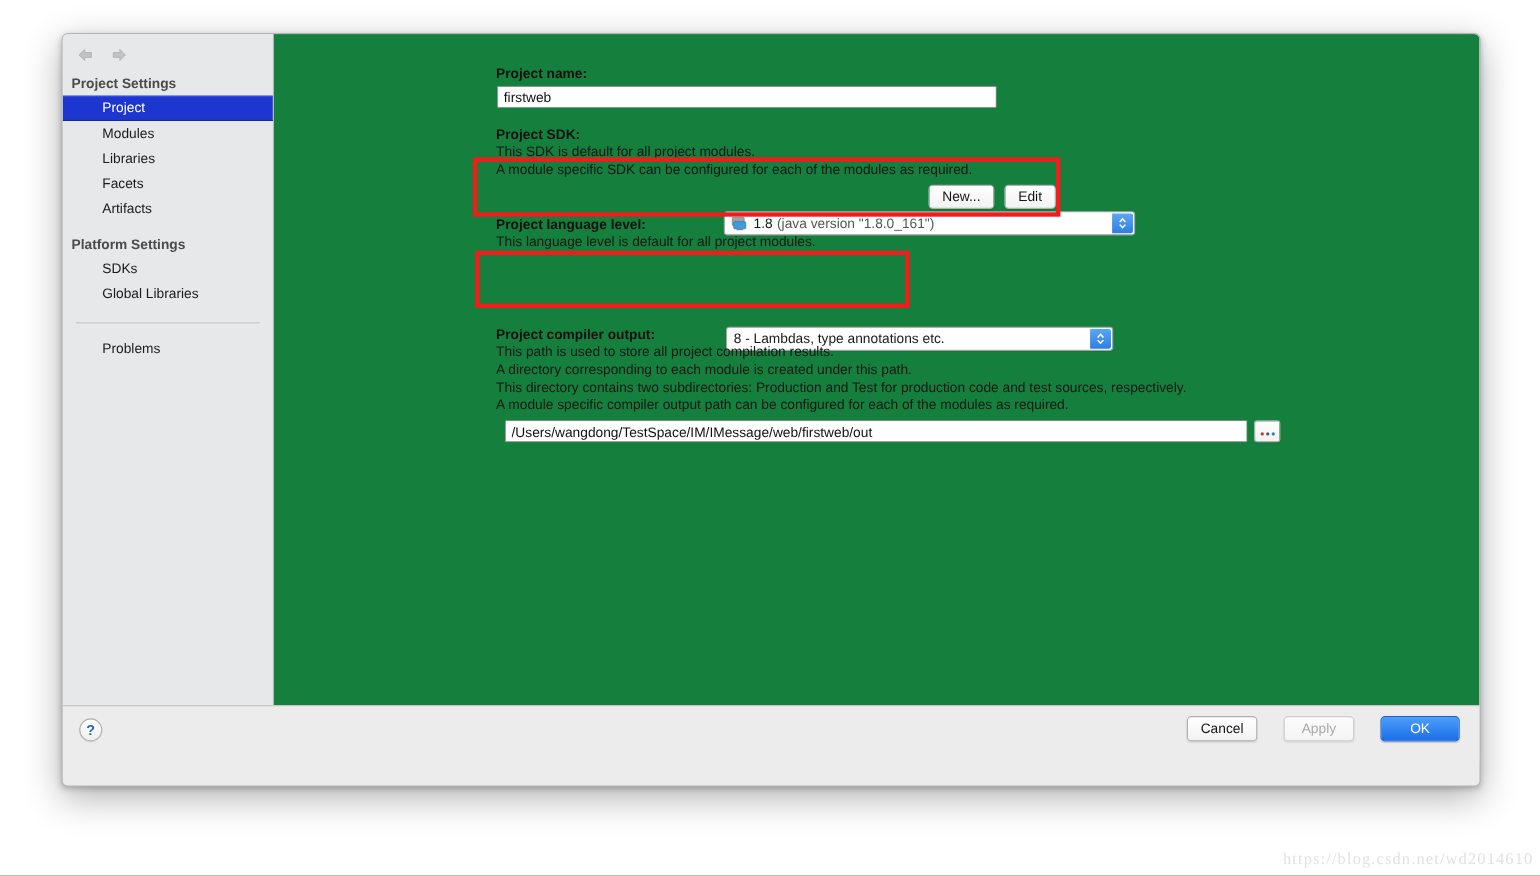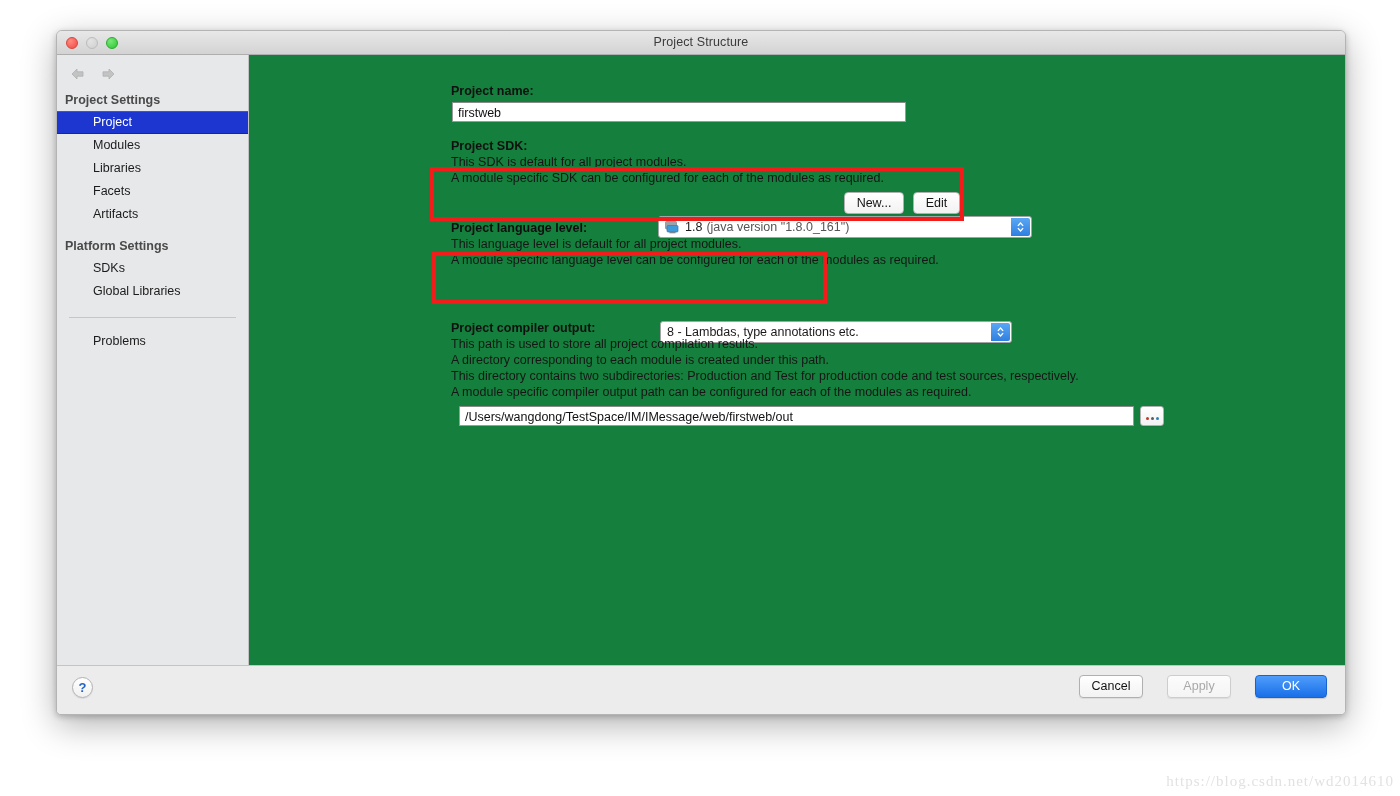--- a/index.html
+++ b/index.html
@@ -297,28 +297,20 @@
     color: #e2e2e2;
     letter-spacing: 1px;
     white-space: nowrap;
   }
 </style>
 </head>
 <body>
 
 <div class="window">
 
-  <div class="titlebar">
-    <div class="traffic">
-      <span class="tl tl-close"></span>
-      <span class="tl tl-min"></span>
-      <span class="tl tl-zoom"></span>
-    </div>
-    <div class="title-text">Project Structure</div>
-  </div>
 
   <div class="body-split">
 
     <div class="sidebar">
 
       <div class="nav-arrows">
         <span class="nav-arrow">
           <svg width="16" height="14" viewBox="0 0 16 14">
             <path d="M7 2 L2 7 L7 12 L7 9.2 L13 9.2 L13 4.8 L7 4.8 Z" fill="#c3c3c3" stroke="#b0b0b0" stroke-width="0.8"></path>
           </svg>
@@ -373,21 +365,20 @@
             <path d="M4.5 12 L7.6 8.6 L6.6 7.8 L4.5 10 L2.4 7.8 L1.4 8.6 Z" fill="#ffffff"></path>
           </svg>
         </span>
       </div>
 
       <div class="row btn" style="left:595px; top:137px; width:60px;">New...</div>
       <div class="row btn" style="left:664px; top:137px; width:47px;">Edit</div>
 
       <div class="row lbl-bold" style="left:202px; top:165px;">Project language level:</div>
       <div class="row lbl-norm" style="left:202px; top:181px;">This language level is default for all project modules.</div>
-      <div class="row lbl-norm" style="left:202px; top:197px;">A module specific language level can be configured for each of the modules as required.</div>
 
       <div class="row combo" style="left:209px; top:220px; width:352px;">
         <span>8 - Lambdas, type annotations etc.</span>
         <span class="stepper">
           <svg width="9" height="14" viewBox="0 0 9 14">
             <path d="M4.5 2 L7.6 5.4 L6.6 6.2 L4.5 4 L2.4 6.2 L1.4 5.4 Z" fill="#ffffff"></path>
             <path d="M4.5 12 L7.6 8.6 L6.6 7.8 L4.5 10 L2.4 7.8 L1.4 8.6 Z" fill="#ffffff"></path>
           </svg>
         </span>
       </div>

